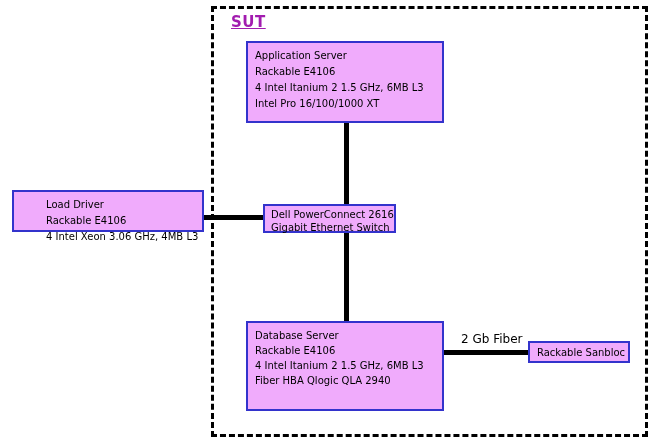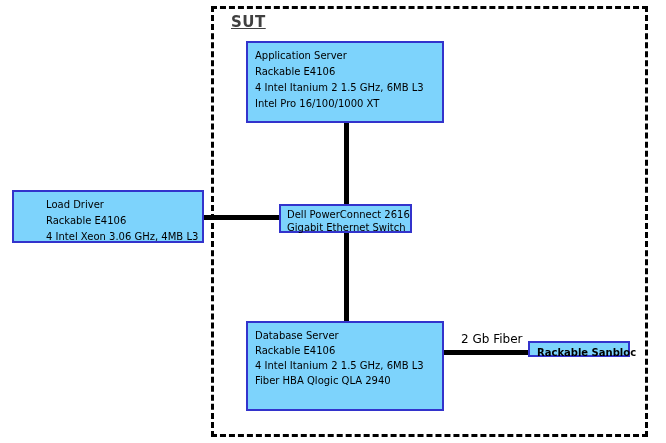--- a/index.html
+++ b/index.html
@@ -25,50 +25,50 @@
     height: 431px;
     border: 3px dashed #000000;
     box-sizing: border-box;
   }
   .sut-label {
     position: absolute;
     left: 231px;
     top: 13px;
     font-size: 15px;
     font-weight: bold;
-    color: #404040;
+    color: #a21caf;
     letter-spacing: 0.5px;
     font-family: "DejaVu Sans", sans-serif;
     text-decoration: underline;
   }
 
   
   .node {
     position: absolute;
-    background: #7dd3fc;
+    background: #f0abfc;
     border: 2px solid #3333cc;
     box-sizing: border-box;
     padding: 5px 7px;
     color: #000000;
     font-size: 10px;
     line-height: 16px;
     font-family: "DejaVu Sans", sans-serif;
   }
   .node .line {
     white-space: nowrap;
   }
 
   #node-app-server   { left: 246px; top: 41px;  width: 198px; height: 82px; }
-  #node-load-driver  { left: 12px;  top: 190px; width: 192px; height: 53px; padding-left: 32px; }
-  #node-switch       { left: 279px; top: 204px; width: 133px; height: 29px;
+  #node-load-driver  { left: 12px;  top: 190px; width: 192px; height: 42px; padding-left: 32px; }
+  #node-switch       { left: 263px; top: 204px; width: 133px; height: 29px;
                        padding: 2px 6px; line-height: 13px; }
   #node-db-server    { left: 246px; top: 321px; width: 198px; height: 90px;
                        line-height: 15px; }
-  #node-sanbloc      { left: 528px; top: 341px; width: 102px; height: 16px;
-                       padding: 3px 7px; line-height: 14px; font-weight: bold; }
+  #node-sanbloc      { left: 528px; top: 341px; width: 102px; height: 22px;
+                       padding: 3px 7px; line-height: 14px; }
 
   
   .link {
     position: absolute;
     background: #000000;
   }
   #link-app-to-switch    { left: 344px; top: 121px; width: 5px;  height: 85px; }
   #link-switch-to-db     { left: 344px; top: 231px; width: 5px;  height: 92px; }
   #link-driver-to-switch { left: 202px; top: 215px; width: 79px; height: 5px; }
   #link-db-to-sanbloc    { left: 442px; top: 350px; width: 88px; height: 5px; }

